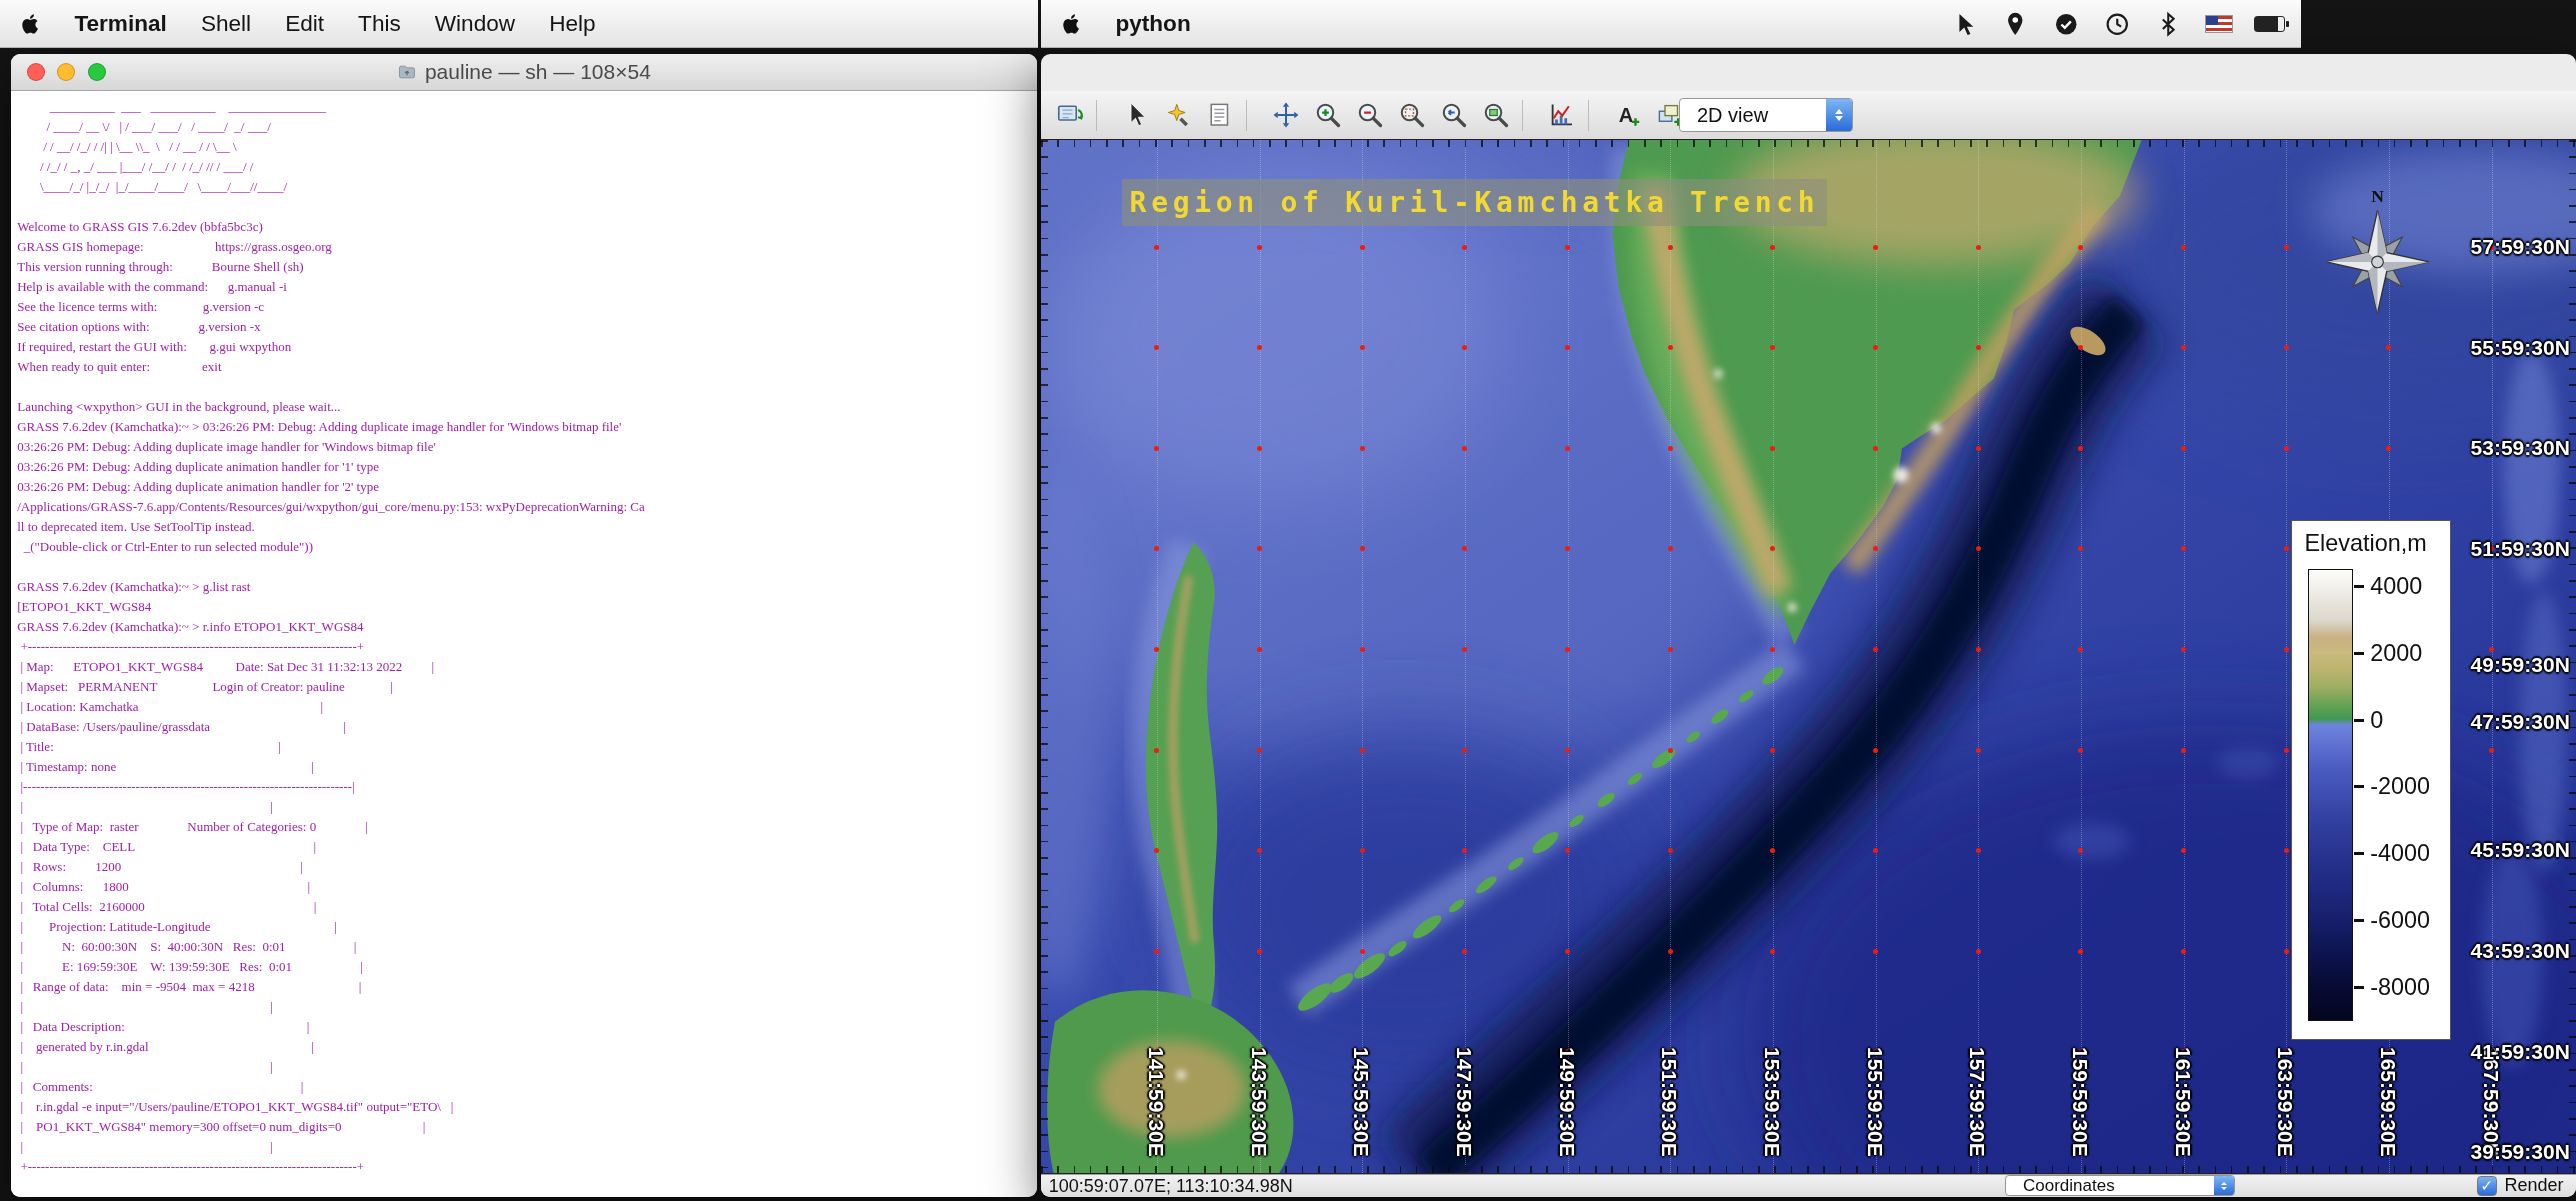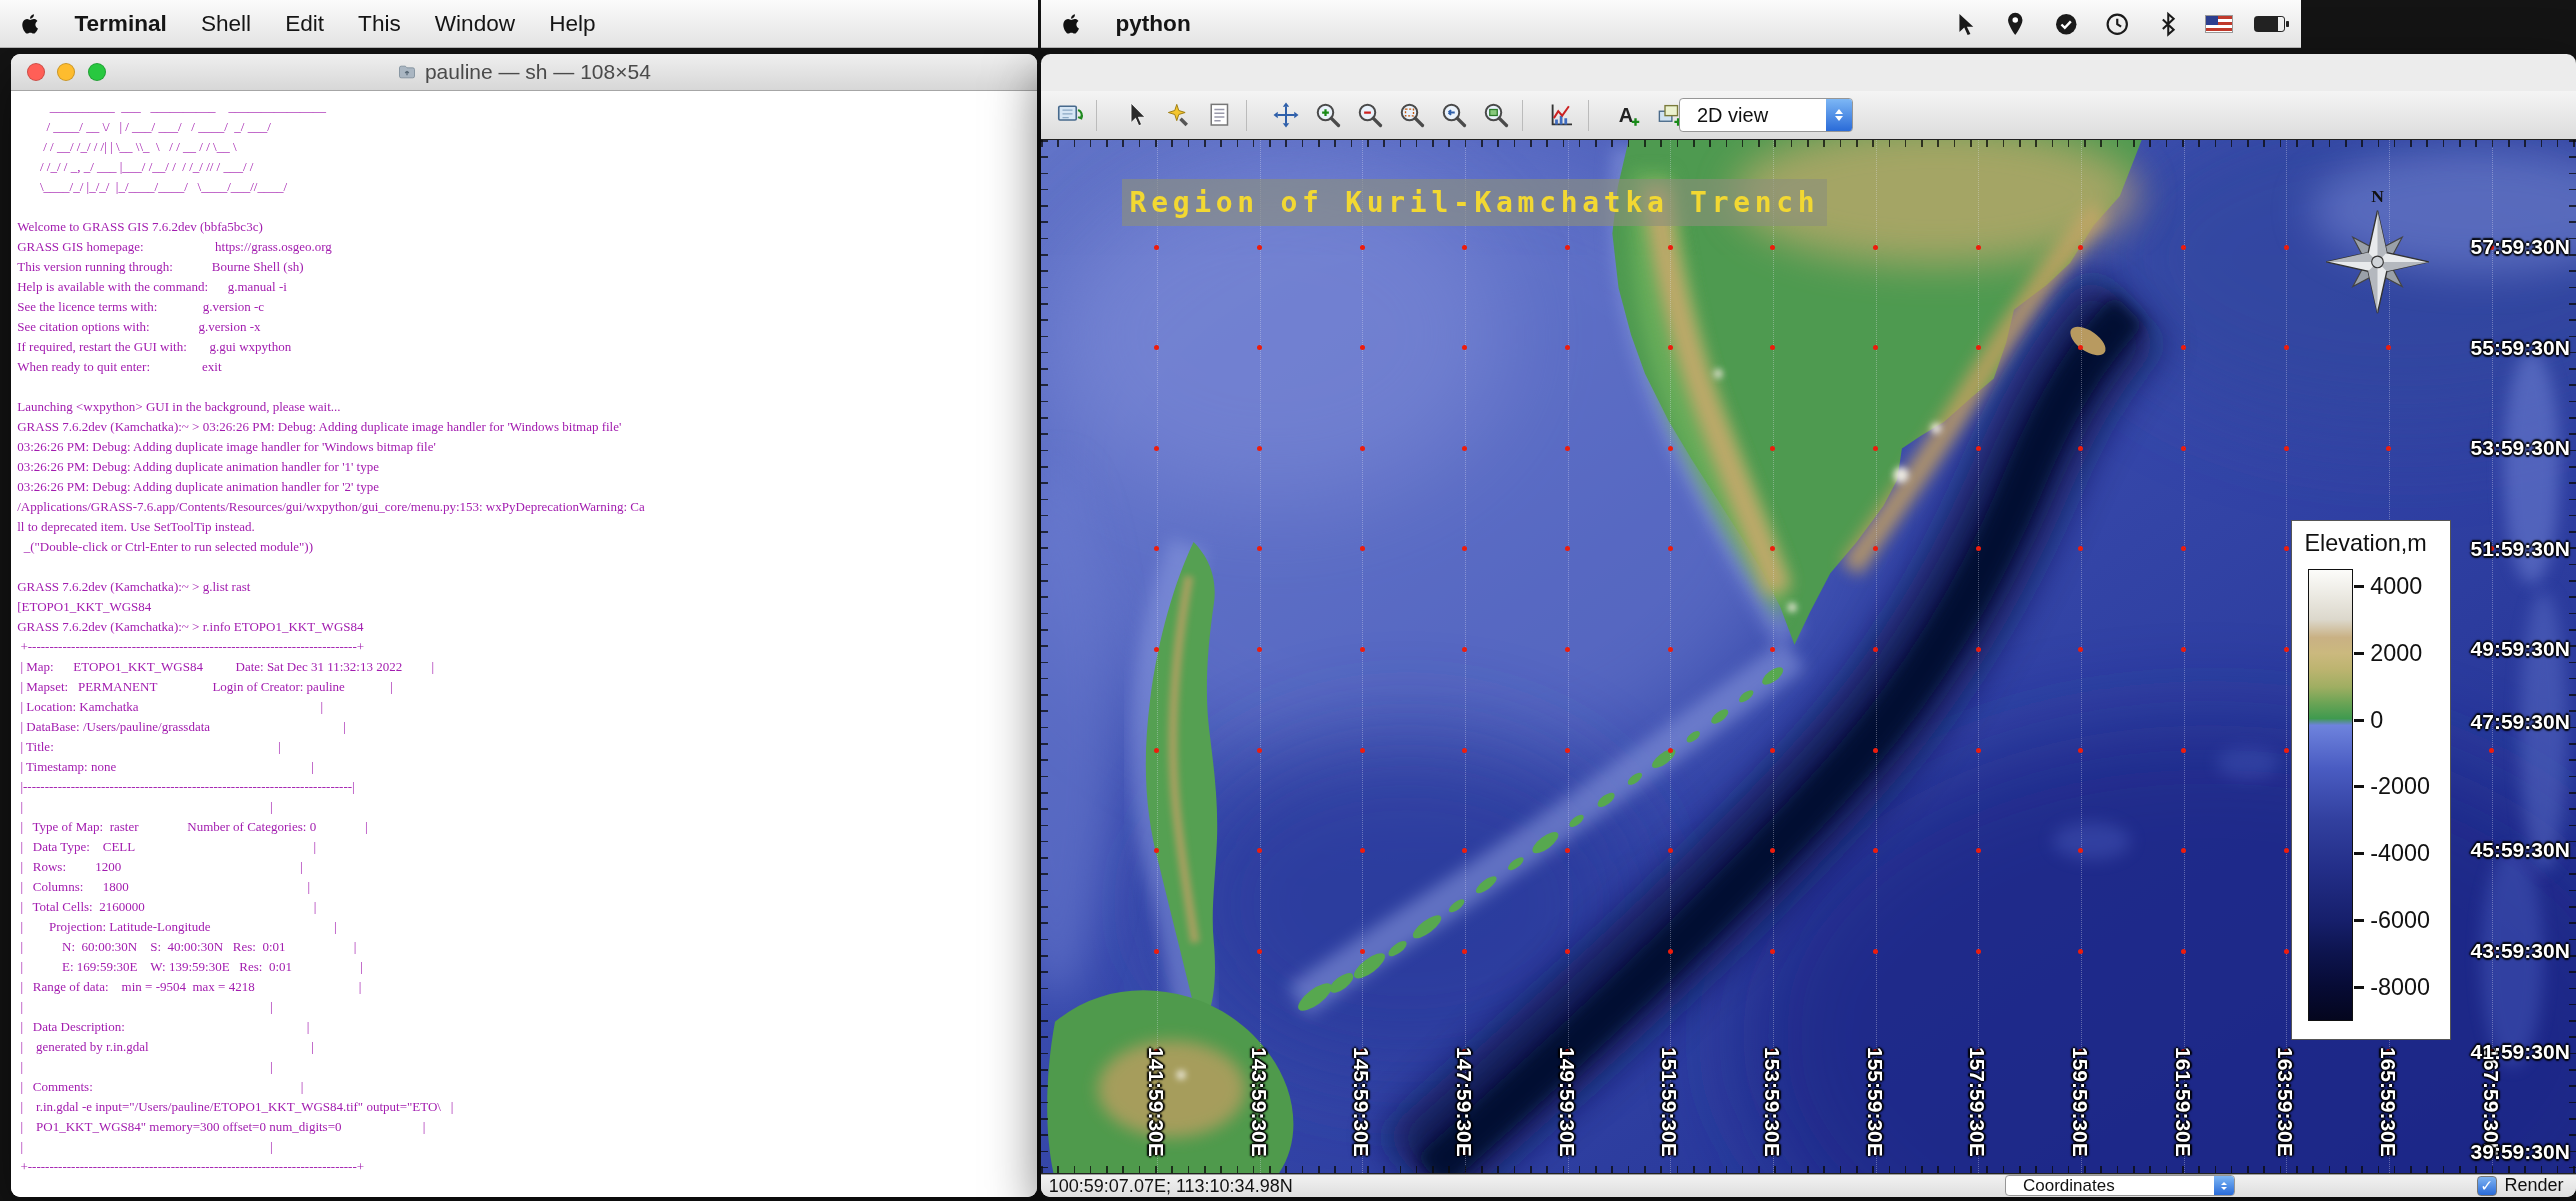--- a/index.html
+++ b/index.html
@@ -426,21 +426,21 @@
         <div class="grid-vline" style="left: 1245px;"></div>
         <div class="lon-label" style="left: 1256px; top: 907px;">163:59:30E</div>
         <div class="grid-vline" style="left: 1348px;"></div>
         <div class="lon-label" style="left: 1359px; top: 907px;">165:59:30E</div>
         <div class="grid-vline" style="left: 1451px;"></div>
         <div class="lon-label" style="left: 1462px; top: 907px;">167:59:30E</div>
         <div class="lat-label" style="top: 95px;">57:59:30N</div>
         <div class="lat-label" style="top: 196px;">55:59:30N</div>
         <div class="lat-label" style="top: 296px;">53:59:30N</div>
         <div class="lat-label" style="top: 397px;">51:59:30N</div>
-        <div class="lat-label" style="top: 497px; text-align: right;">49:59:30N</div>
+        <div class="lat-label" style="top: 513px; text-align: right;">49:59:30N</div>
         <div class="lat-label" style="top: 570px;">47:59:30N</div>
         <div class="lat-label" style="top: 698px;">45:59:30N</div>
         <div class="lat-label" style="top: 799px;">43:59:30N</div>
         <div class="lat-label" style="top: 900px;">41:59:30N</div>
         <div class="lat-label" style="top: 1000px;">39:59:30N</div>
         <div class="grid-dot" style="left: 113px; top: 105px;"></div>
         <div class="grid-dot" style="left: 113px; top: 205px;"></div>
         <div class="grid-dot" style="left: 113px; top: 306px;"></div>
         <div class="grid-dot" style="left: 113px; top: 406px;"></div>
         <div class="grid-dot" style="left: 113px; top: 507px;"></div>

